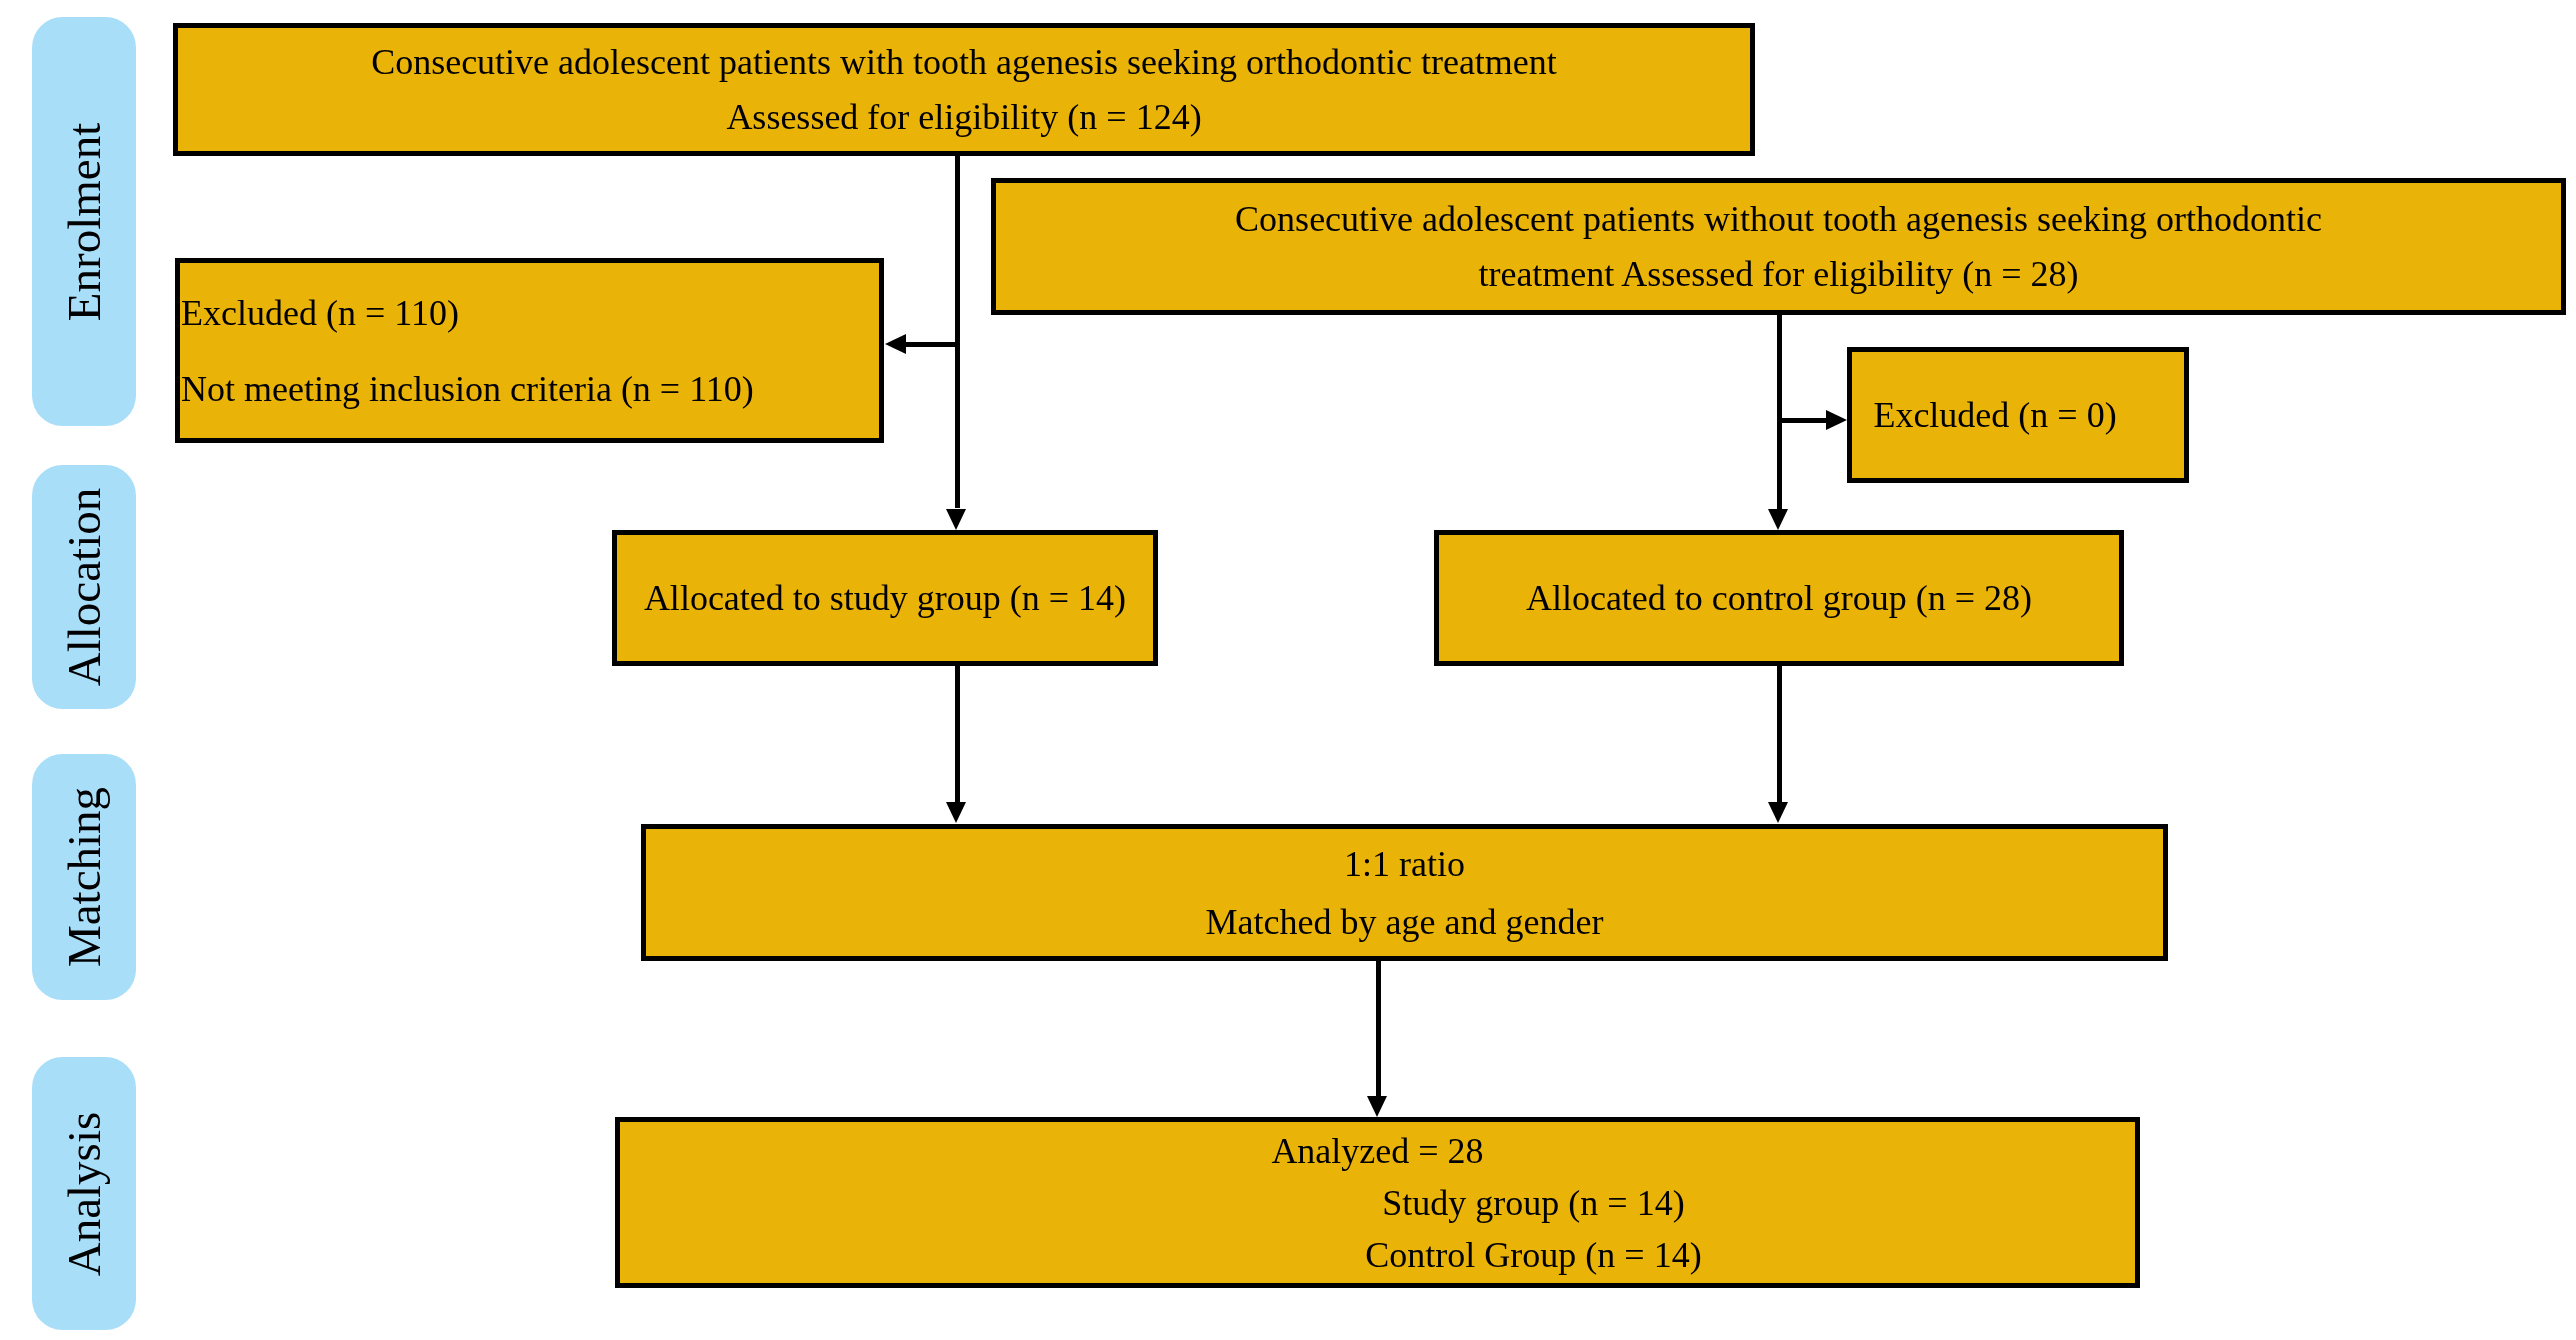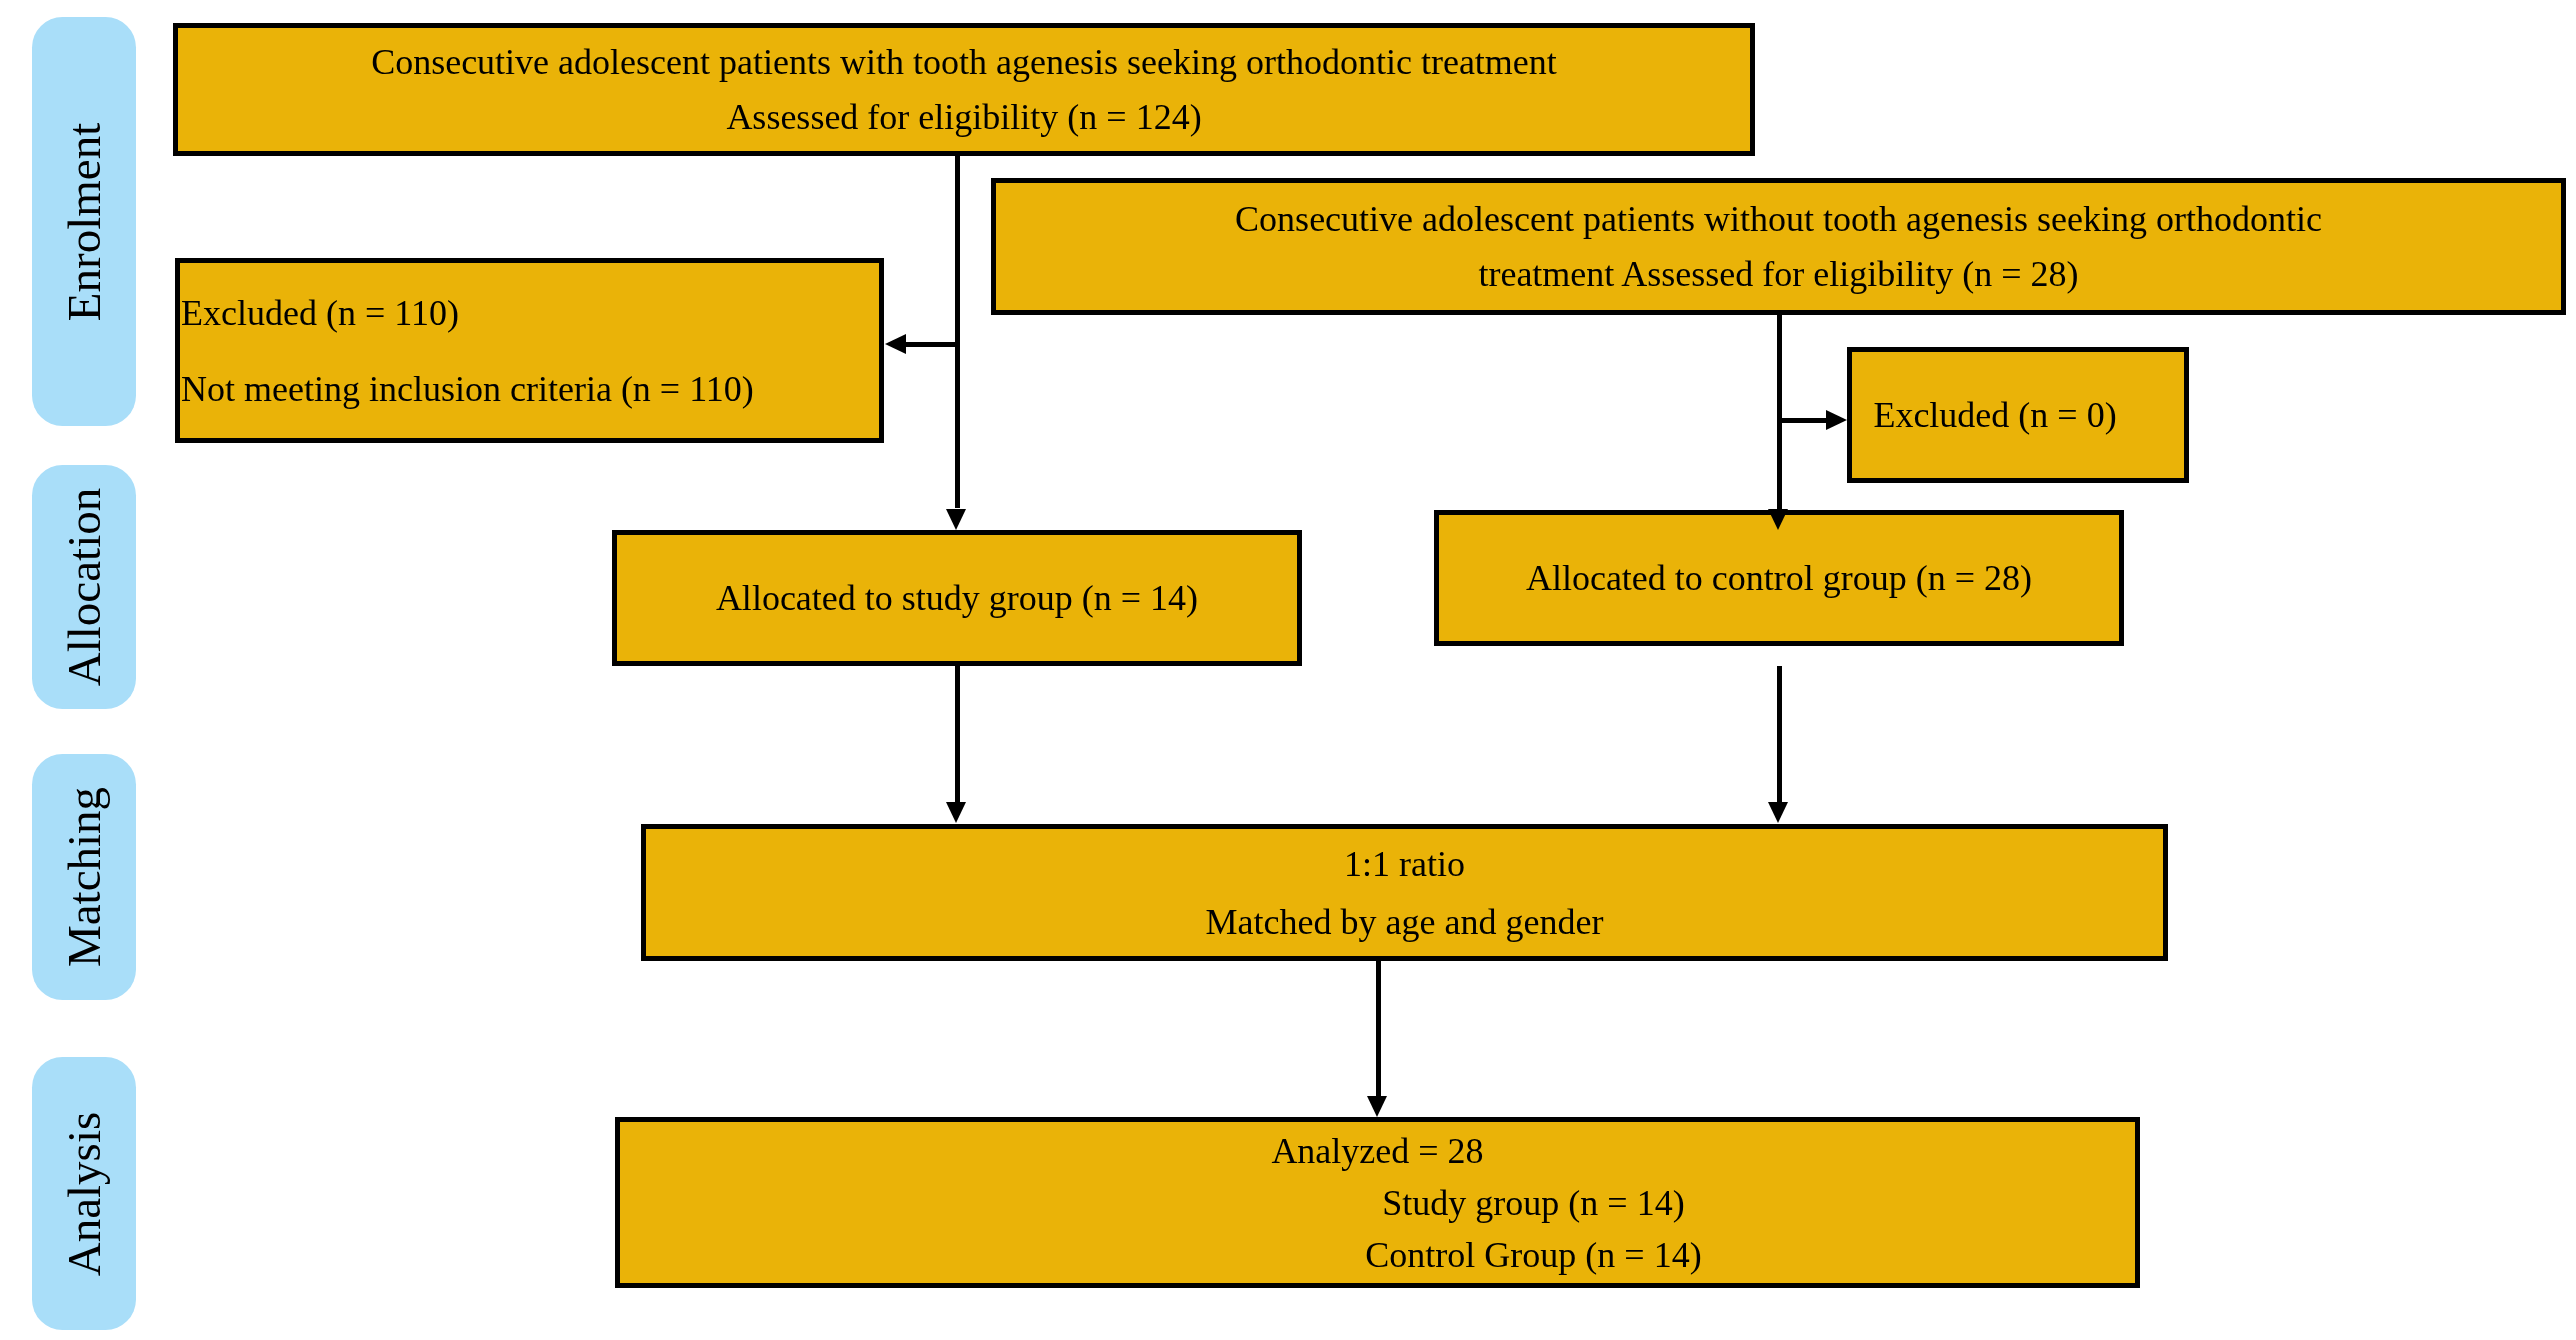--- a/index.html
+++ b/index.html
@@ -69,25 +69,25 @@
 
   <div class="box leftalign" style="left:175px;top:258px;width:709px;height:185px;padding-left:1px;line-height:76px;">
     <div class="bline">Excluded (n = 110)</div>
     <div class="bline">Not meeting inclusion criteria (n = 110)</div>
   </div>
 
   <div class="box leftalign" style="left:1847px;top:347px;width:342px;height:136px;padding-left:21.4px;">
     <div class="bline">Excluded (n = 0)</div>
   </div>
 
-  <div class="box center" style="left:612px;top:530px;width:690px;height:136px;">
+  <div class="box center" style="left:612px;top:530px;width:546px;height:136px;">
     <div class="bline">Allocated to study group (n = 14)</div>
   </div>
 
-  <div class="box center" style="left:1434px;top:510px;width:690px;height:136px;">
+  <div class="box center" style="left:1434px;top:530px;width:690px;height:136px;">
     <div class="bline">Allocated to control group (n = 28)</div>
   </div>
 
   <div class="box center" style="left:615px;top:824px;width:1527px;height:137px;line-height:58px;margin-left:26px;">
     <div class="bline">1:1 ratio</div>
     <div class="bline">Matched by age and gender</div>
   </div>
 
   <div class="box center" style="left:615px;top:1117px;width:1525px;height:171px;line-height:52px;">
     <div class="bline">Analyzed = 28</div>

